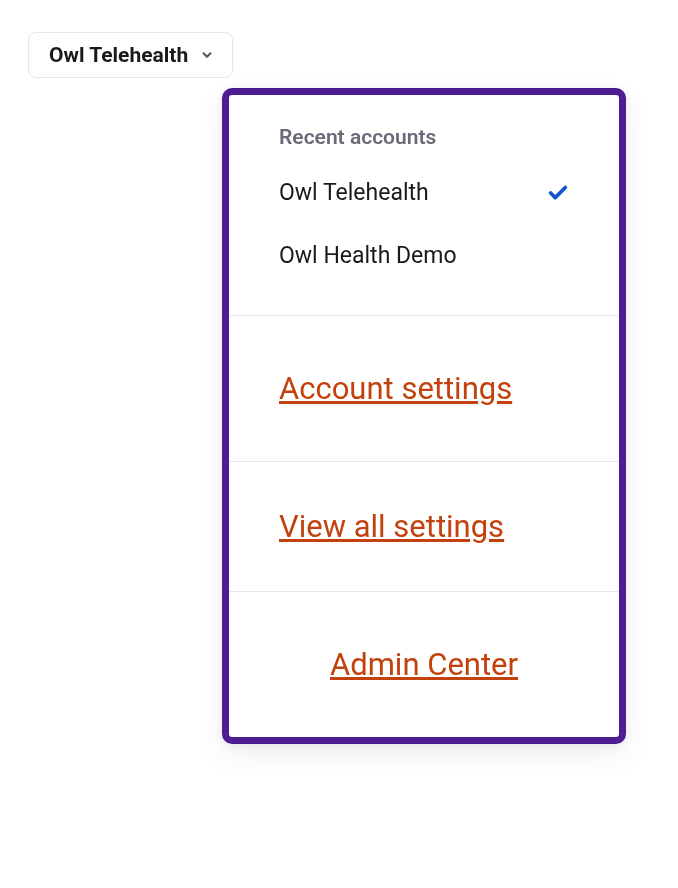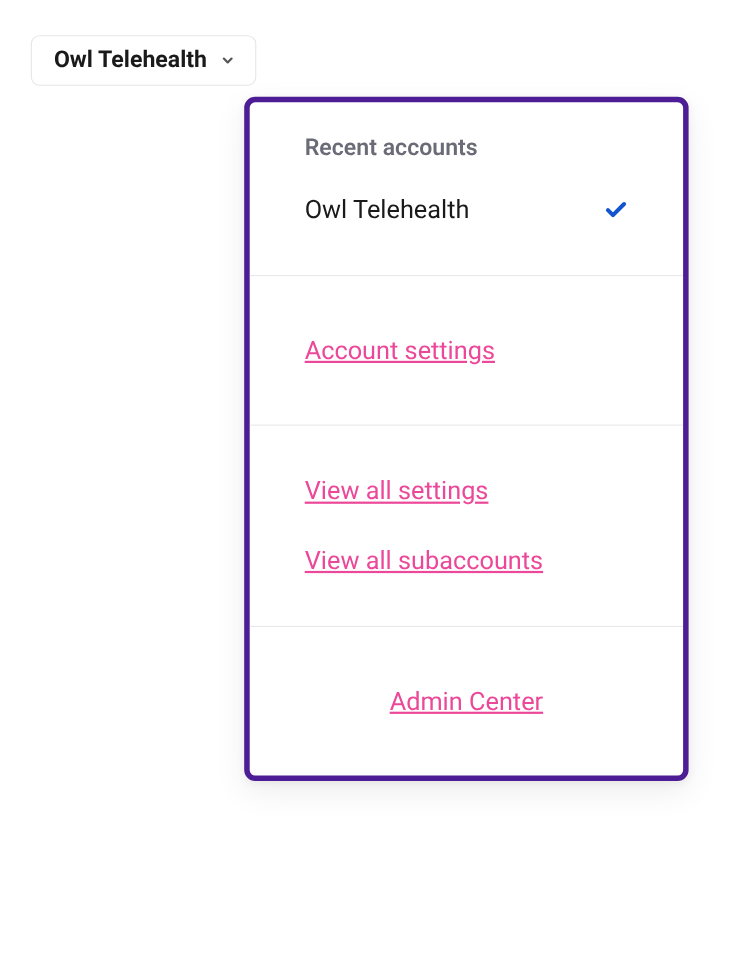--- a/index.html
+++ b/index.html
@@ -34,21 +34,21 @@
       display: flex;
       align-items: center;
       color: #555;
     }
     .dropdown-panel {
       position: absolute;
       top: 88px;
       left: 222px;
       width: 404px;
       background: #ffffff;
-      border: 5px solid #4c1d95;
+      border: 7px solid #4c1d95;
       border-radius: 10px;
       box-shadow: 0 10px 30px rgba(0,0,0,0.07), 0 2px 8px rgba(0,0,0,0.05);
       overflow: hidden;
     }
     .section {
       border-bottom: 1px solid #e8e8ea;
       padding: 24px 0 28px 0;
     }
     .section:last-child {
       border-bottom: none;
@@ -70,23 +70,23 @@
       cursor: pointer;
     }
     .check-icon {
       color: #1255cc;
       display: flex;
       align-items: center;
     }
     .link-item {
       display: block;
       padding: 18px 50px;
-      font-size: 23px;
+      font-size: 31px;
       font-weight: 400;
-      color: #ec4899;
+      color: #c2410c;
       text-decoration: underline;
       cursor: pointer;
     }
     .section-settings {
       padding: 36px 0;
     }
     .section-views {
       padding: 28px 0;
     }
     .section-admin {
@@ -113,29 +113,31 @@
 
     <div class="account-item">
       <span>Owl Telehealth</span>
       <span class="check-icon">
         <svg width="22" height="22" viewBox="0 0 24 24" fill="none" stroke="currentColor" stroke-width="4" stroke-linecap="round" stroke-linejoin="round">
             <polyline points="20 6 9 17 4 12"></polyline>
           </svg>
       </span>
     </div>
 
+    <div class="account-item">
+      <span>Owl Health Demo</span>
+    </div>
 
   </div>
 
   <div class="section section-settings">
     <a class="link-item">Account settings</a>
   </div>
 
   <div class="section section-views">
     <a class="link-item">View all settings</a>
-    <a class="link-item">View all subaccounts</a>
   </div>
 
   <div class="section section-admin">
     <a class="link-item">Admin Center</a>
   </div>
 
 </div>
 
 </body></html>

